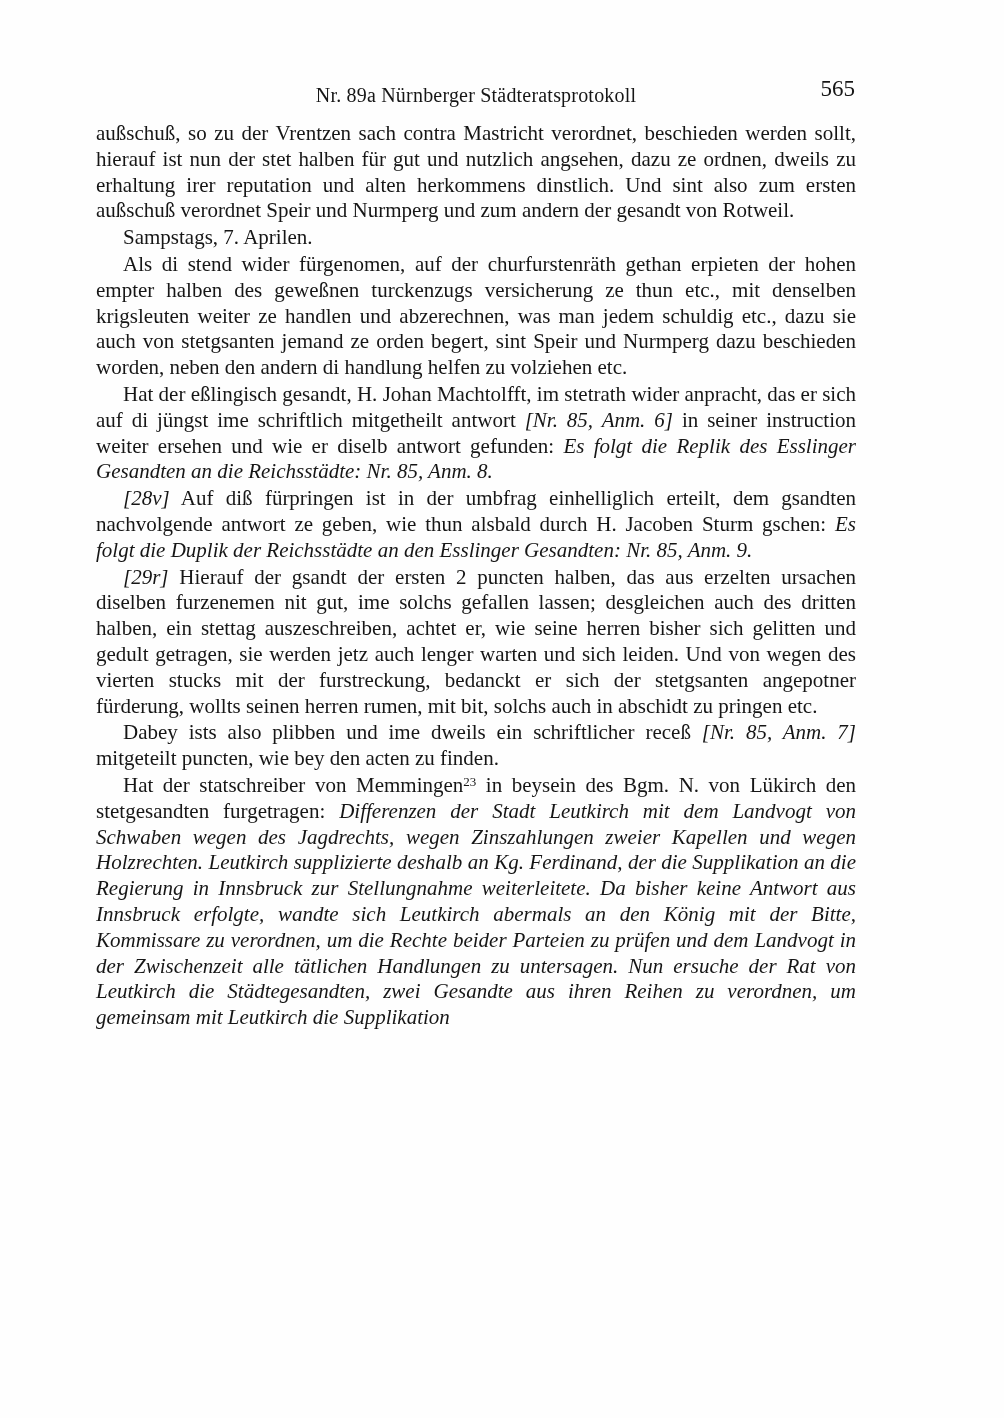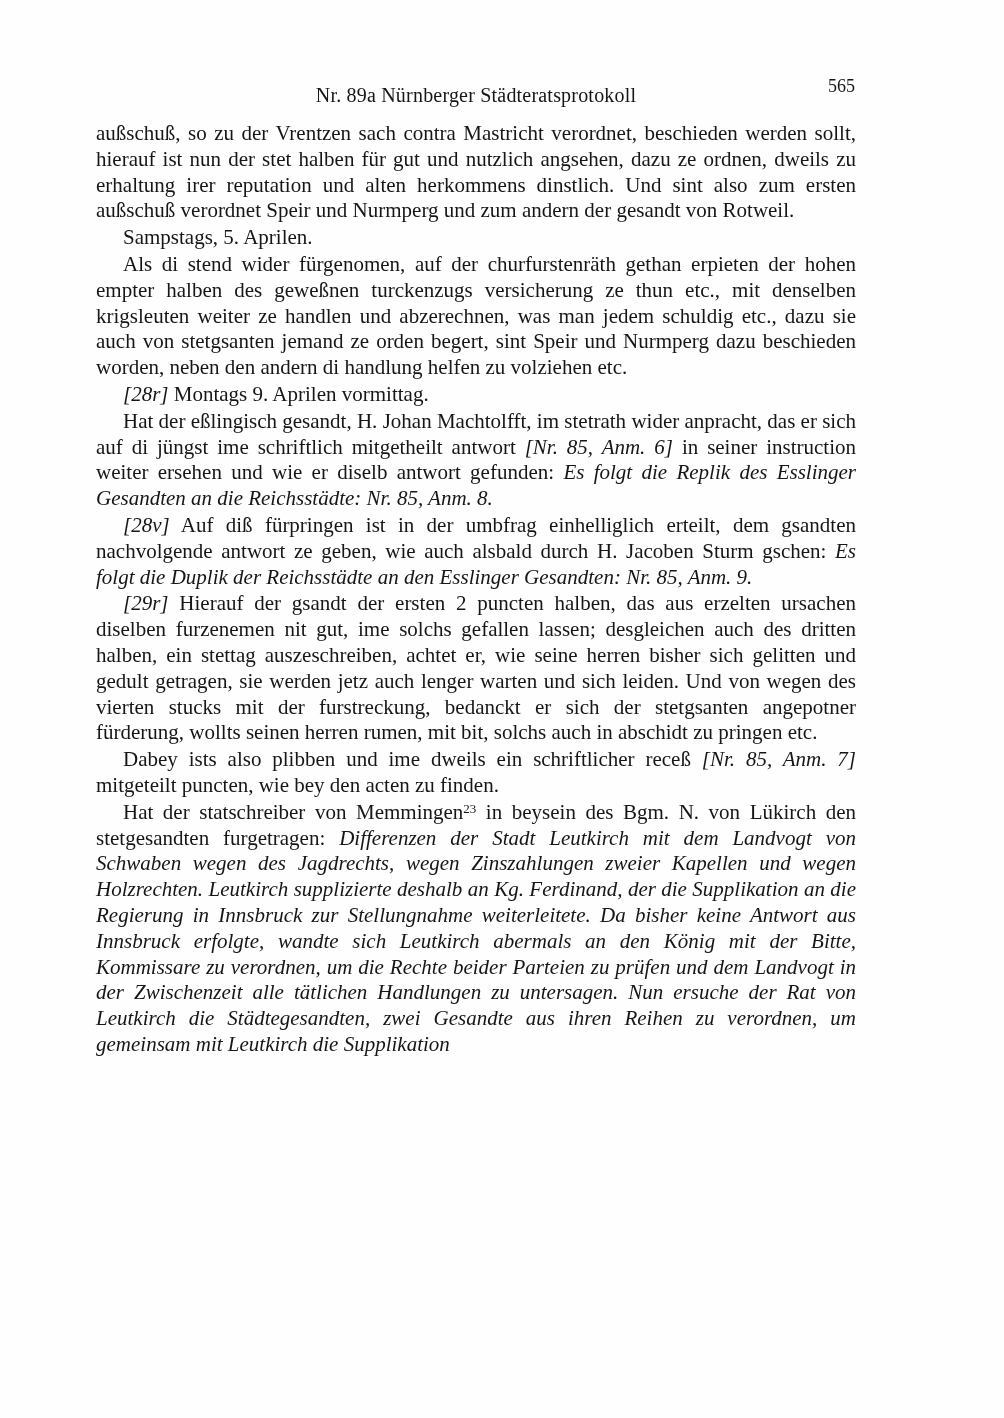--- a/index.html
+++ b/index.html
@@ -33,21 +33,21 @@
     top: 2px;
     text-align: center;
     font-size: 20px;
     letter-spacing: 0.2px;
     white-space: nowrap;
   }
   .page-number {
     position: absolute;
     right: 2px;
     top: -6px;
-    font-size: 18px;
+    font-size: 23px;
     text-align: right;
   }
   .body-text p.para {
     margin: 1px;
     text-align: justify;
     font-size: 21px;
     line-height: 25.8px;
     hyphens: auto;
   }
   .body-text p.para.indent {
@@ -91,25 +91,24 @@
 <body>
 
 <div class="page">
   <div class="textblock">
     <div class="running-head">
       <div class="head-title">Nr. 89a Nürnberger Städteratsprotokoll</div>
       <div class="page-number">565</div>
     </div>
     <div class="body-text">
         <p class="para"><span>außschuß, so zu der Vrentzen sach contra Mastricht verordnet, beschieden werden sollt, hierauf ist nun der stet halben für gut und nutzlich angsehen, dazu ze ordnen, dweils zu erhaltung irer reputation und alten herkommens dinstlich. Und sint also zum ersten außschuß verordnet Speir und Nurmperg und zum andern der gesandt von Rotweil.</span></p>
-        <p class="para indent"><span>Sampstags, 5. Aprilen.</span></p>
+        <p class="para indent"><span>Sampstags, 7. Aprilen.</span></p>
         <p class="para indent"><span>Als di stend wider fürgenomen, auf der churfurstenräth gethan erpieten der hohen empter halben des geweßnen turckenzugs versicherung ze thun etc., mit denselben krigsleuten weiter ze handlen und abzerechnen, was man jedem schuldig etc., dazu sie auch von stetgsanten jemand ze orden begert, sint Speir und Nurmperg dazu beschieden worden, neben den andern di handlung helfen zu volziehen etc.</span></p>
-        <p class="para indent"><span class="it">[28r]</span><span> Montags 9. Aprilen vormittag.</span></p>
         <p class="para indent"><span>Hat der eßlingisch gesandt, H. Johan Machtolfft, im stetrath wider anpracht, das er sich auf di jüngst ime schriftlich mitgetheilt antwort </span><span class="it">[Nr. 85, Anm. 6]</span><span> in seiner instruction weiter ersehen und wie er diselb antwort gefunden: </span><span class="it">Es folgt die Replik des Esslinger Gesandten an die Reichsstädte: Nr. 85, Anm. 8.</span></p>
-        <p class="para indent"><span class="it">[28v]</span><span> Auf diß fürpringen ist in der umbfrag einhelliglich erteilt, dem gsandten nachvolgende antwort ze geben, wie auch alsbald durch H. Jacoben Sturm gschen: </span><span class="it">Es folgt die Duplik der Reichsstädte an den Esslinger Gesandten: Nr. 85, Anm. 9.</span></p>
+        <p class="para indent"><span class="it">[28v]</span><span> Auf diß fürpringen ist in der umbfrag einhelliglich erteilt, dem gsandten nachvolgende antwort ze geben, wie thun alsbald durch H. Jacoben Sturm gschen: </span><span class="it">Es folgt die Duplik der Reichsstädte an den Esslinger Gesandten: Nr. 85, Anm. 9.</span></p>
         <p class="para indent"><span class="it">[29r]</span><span> Hierauf der gsandt der ersten 2 puncten halben, das aus erzelten ursachen diselben furzenemen nit gut, ime solchs gefallen lassen; desgleichen auch des dritten halben, ein stettag auszeschreiben, achtet er, wie seine herren bisher sich gelitten und gedult getragen, sie werden jetz auch lenger warten und sich leiden. Und von wegen des vierten stucks mit der furstreckung, bedanckt er sich der stetgsanten angepotner fürderung, wollts seinen herren rumen, mit bit, solchs auch in abschidt zu pringen etc.</span></p>
         <p class="para indent"><span>Dabey ists also plibben und ime dweils ein schriftlicher receß </span><span class="it">[Nr. 85, Anm. 7]</span><span> mitgeteilt puncten, wie bey den acten zu finden.</span></p>
         <p class="para indent"><span>Hat der statschreiber von Memmingen</span><sup class="fnref">23</sup><span> in beysein des Bgm. N. von Lükirch den stetgesandten furgetragen: </span><span class="it">Differenzen der Stadt Leutkirch mit dem Landvogt von Schwaben wegen des Jagdrechts, wegen Zinszahlungen zweier Kapellen und wegen Holzrechten. Leutkirch supplizierte deshalb an Kg. Ferdinand, der die Supplikation an die Regierung in Innsbruck zur Stellungnahme weiterleitete. Da bisher keine Antwort aus Innsbruck erfolgte, wandte sich Leutkirch abermals an den König mit der Bitte, Kommissare zu verordnen, um die Rechte beider Parteien zu prüfen und dem Landvogt in der Zwischenzeit alle tätlichen Handlungen zu untersagen. Nun ersuche der Rat von Leutkirch die Städtegesandten, zwei Gesandte aus ihren Reihen zu verordnen, um gemeinsam mit Leutkirch die Supplikation</span></p>
       </div>
   </div>
 
   <div class="footnote">
     <div class="footnote-rule"></div>
     <div class="footnote-line">
       <span class="footnote-number">23</span><span class="footnote-text">Georg Maurer; er vertrat neben Memmingen auch Leutkirch und Lindau.</span>

